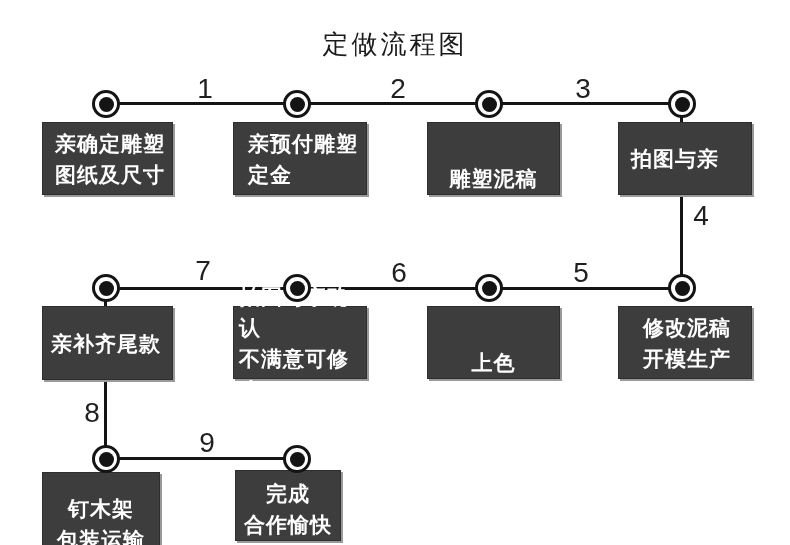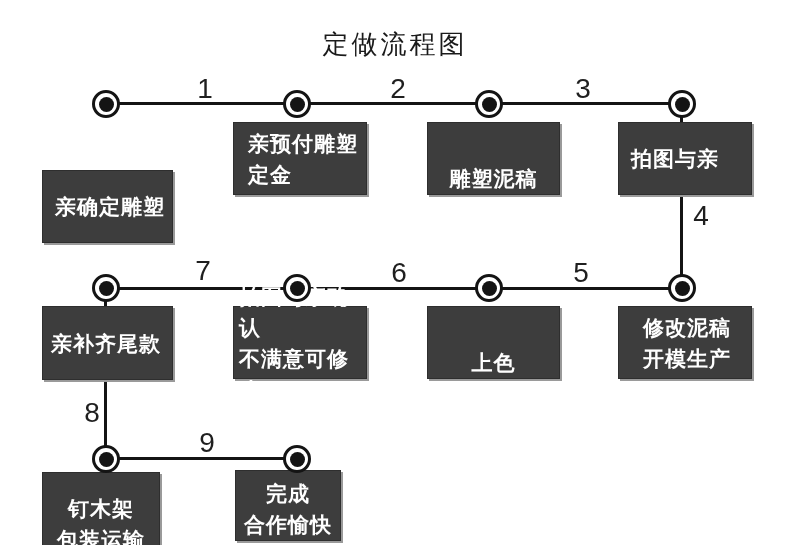--- a/index.html
+++ b/index.html
@@ -78,22 +78,23 @@
 <div class="node" style="left:92px;top:274px;">
     <i class="dot"></i>
   </div>
 <div class="node" style="left:92px;top:445px;">
     <i class="dot"></i>
   </div>
 <div class="node" style="left:283px;top:445px;">
     <i class="dot"></i>
   </div>
 
-<div class="box" style="left:42px;top:122px;width:131px;height:73px;padding-left:12px;margin-top:48px;">
+<div class="box" style="left:42px;top:122px;width:131px;height:73px;padding-left:12px;">
   <span>亲确定雕塑</span>
+  <span>图纸及尺寸</span>
 </div>
 <div class="box" style="left:233px;top:122px;width:134px;height:73px;padding-left:14px;">
   <span>亲预付雕塑</span>
   <span>定金</span>
 </div>
 <div class="box center" style="left:427px;top:122px;width:133px;height:73px;">
   <span>雕塑泥稿</span>
   <span></span>
 </div>
 <div class="box" style="left:618px;top:122px;width:134px;height:73px;padding-left:12px;">

